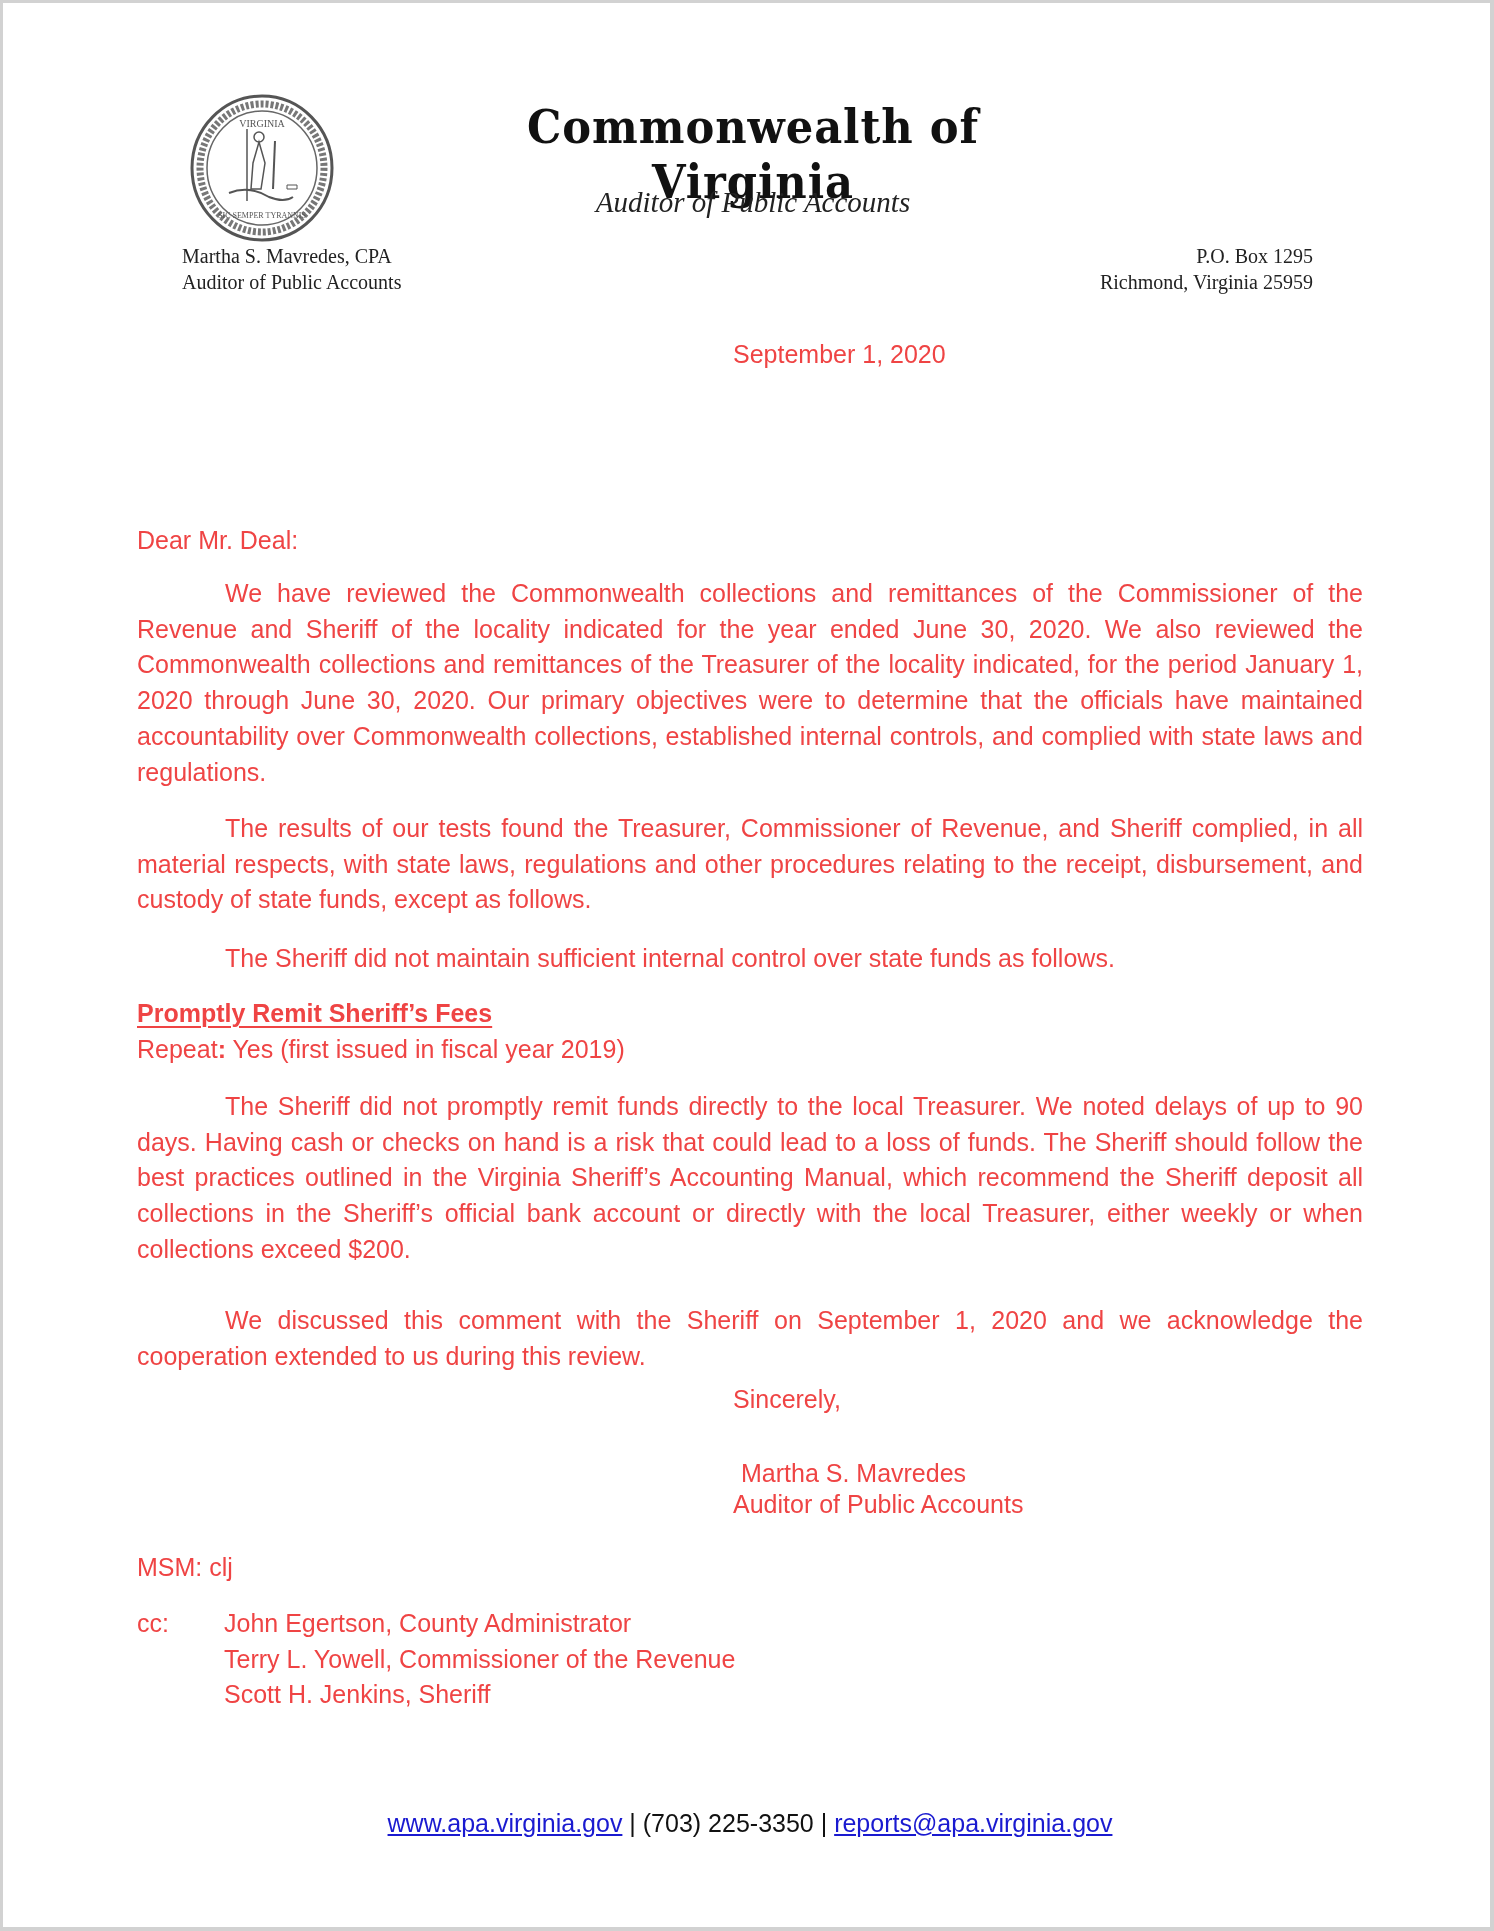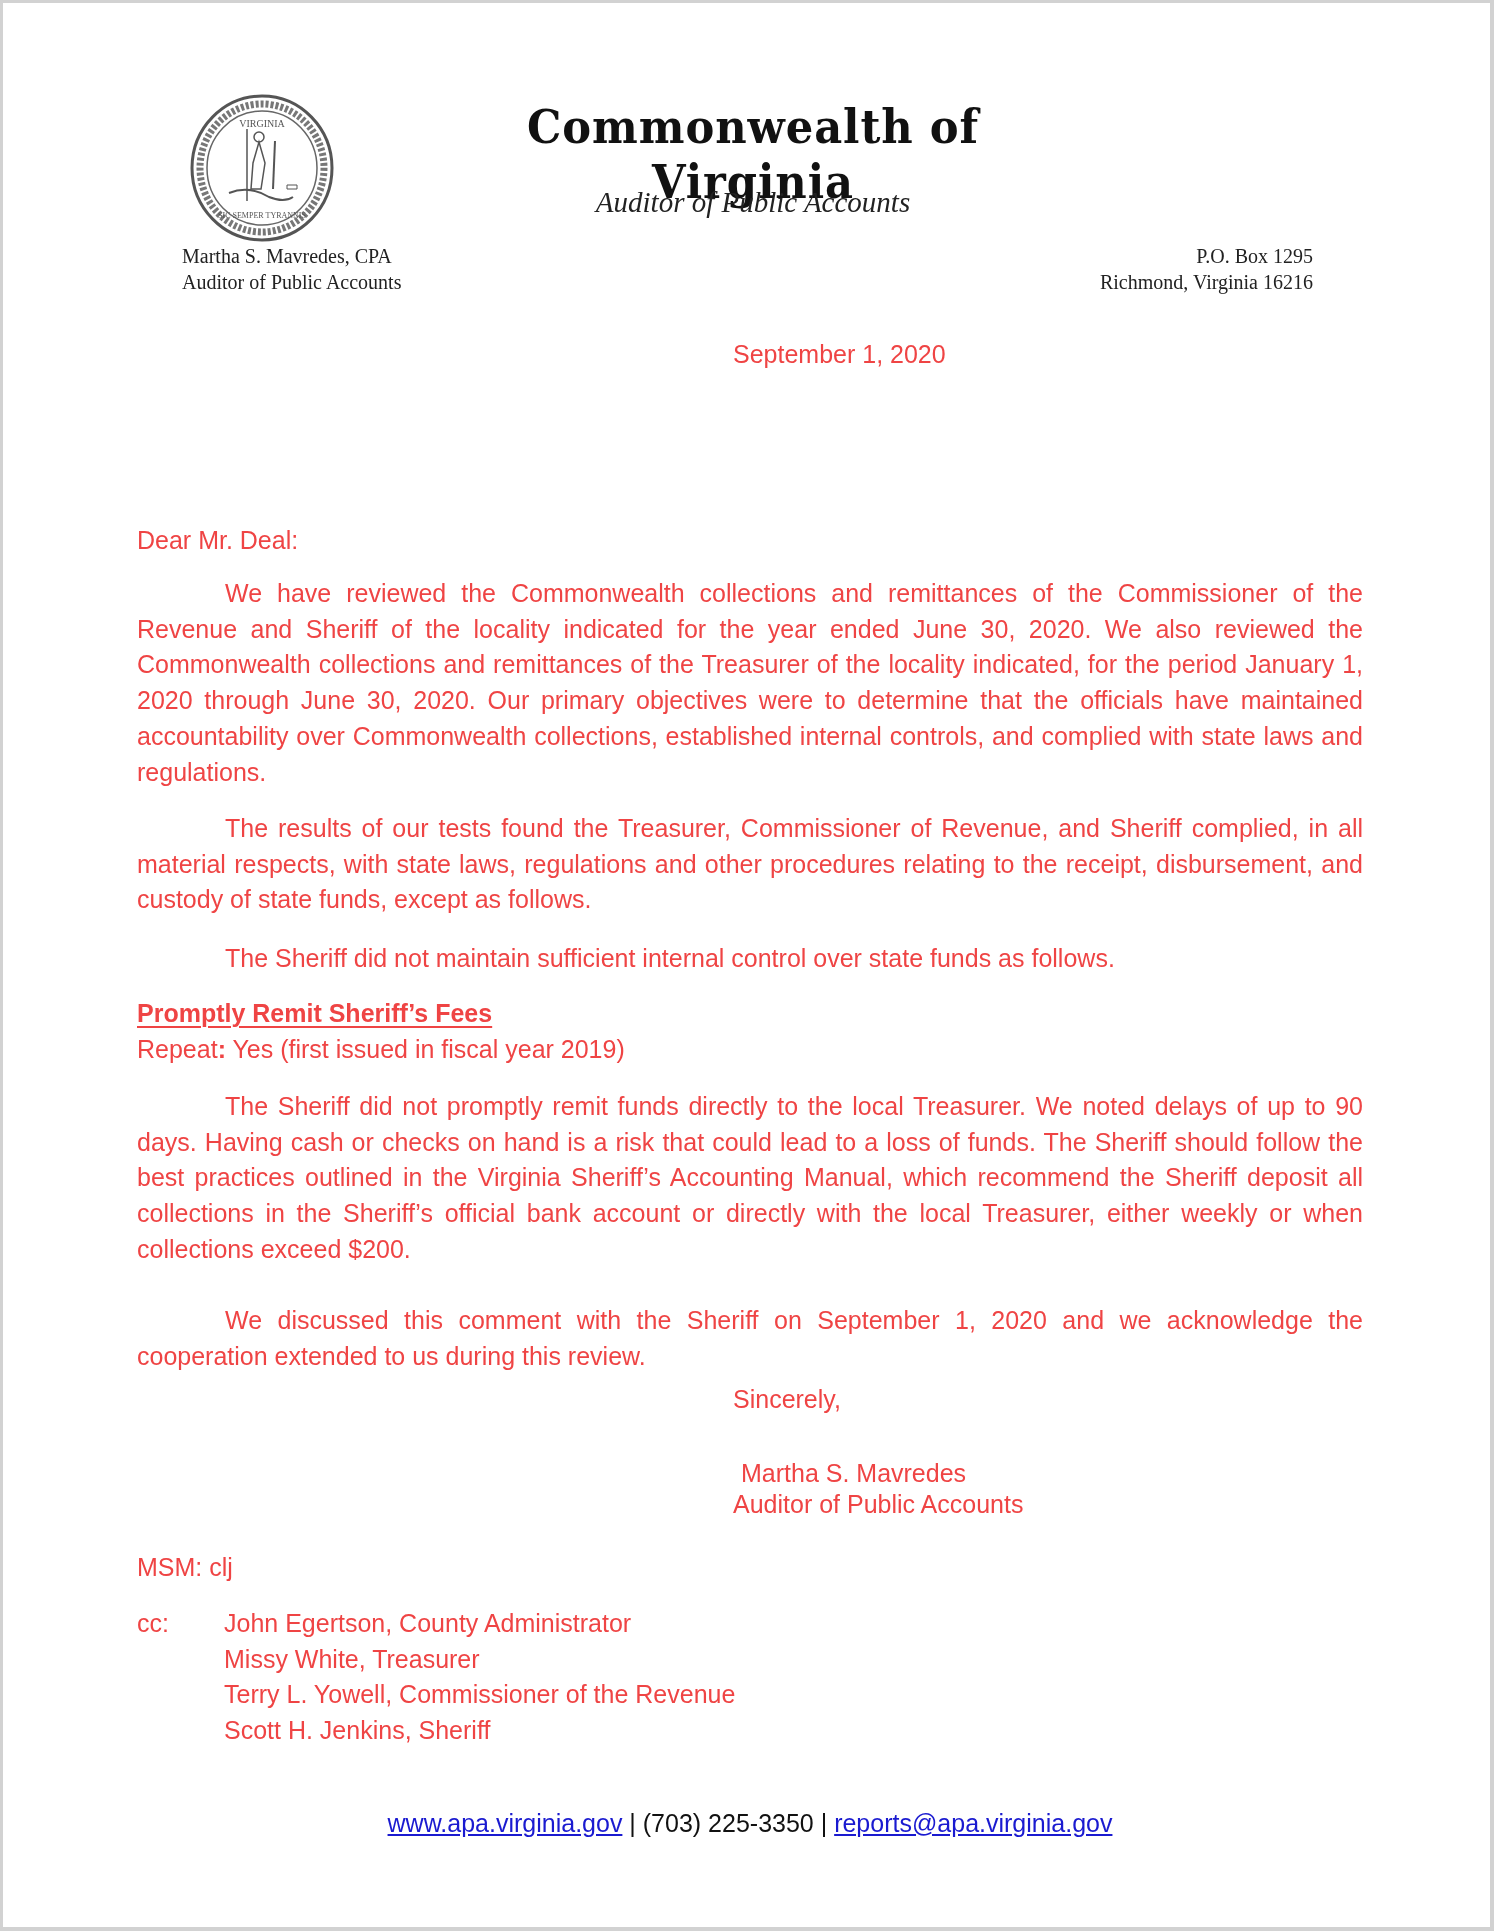--- a/index.html
+++ b/index.html
@@ -96,21 +96,21 @@
 
   <div class="abs title">Commonwealth of Virginia</div>
   <div class="abs subtitle">Auditor of Public Accounts</div>
 
   <div class="abs lh-left">
     <div>Martha S. Mavredes, CPA</div>
     <div>Auditor of Public Accounts</div>
   </div>
   <div class="abs lh-right">
     <div>P.O. Box 1295</div>
-    <div>Richmond, Virginia 16216</div>
+    <div>Richmond, Virginia 25959</div>
   </div>
 
   <div class="abs body-text date">September 1, 2020</div>
   <div class="abs body-text salutation">Dear Mr. Deal:</div>
 
   <div class="abs body-text para p1">We have reviewed the Commonwealth collections and remittances of the Commissioner of the Revenue and Sheriff of the locality indicated for the year ended June 30, 2020.  We also reviewed the Commonwealth collections and remittances of the Treasurer of the locality indicated, for the period January 1, 2020 through June 30, 2020.  Our primary objectives were to determine that the officials have maintained accountability over Commonwealth collections, established internal controls, and complied with state laws and regulations.</div>
   <div class="abs body-text para p2">The results of our tests found the Treasurer, Commissioner of Revenue, and Sheriff complied, in all material respects, with state laws, regulations and other procedures relating to the receipt, disbursement, and custody of state funds, except as follows.</div>
   <div class="abs body-text para p3">The Sheriff did not maintain sufficient internal control over state funds as follows.</div>
 
   <div class="abs body-text heading">Promptly Remit Sheriff’s Fees</div>
@@ -121,21 +121,20 @@
 
   <div class="abs body-text closing">Sincerely,</div>
   <div class="abs body-text sig-name">Martha S. Mavredes</div>
   <div class="abs body-text sig-title">Auditor of Public Accounts</div>
 
   <div class="abs body-text initials">MSM: clj</div>
 
   <div class="abs body-text cc-label">cc:</div>
   <div class="abs body-text cc-list">
     <div>John Egertson, County Administrator</div>
-    <div>Missy White, Treasurer</div>
     <div>Terry L. Yowell, Commissioner of the Revenue</div>
     <div>Scott H. Jenkins, Sheriff</div>
   </div>
 
   <div class="abs footer">
     <a href="www.apa.virginia.gov">www.apa.virginia.gov</a><span> | </span><span>(703) 225-3350</span><span> | </span><a>reports@apa.virginia.gov</a>
   </div>
 </div>
 
 </body></html>

